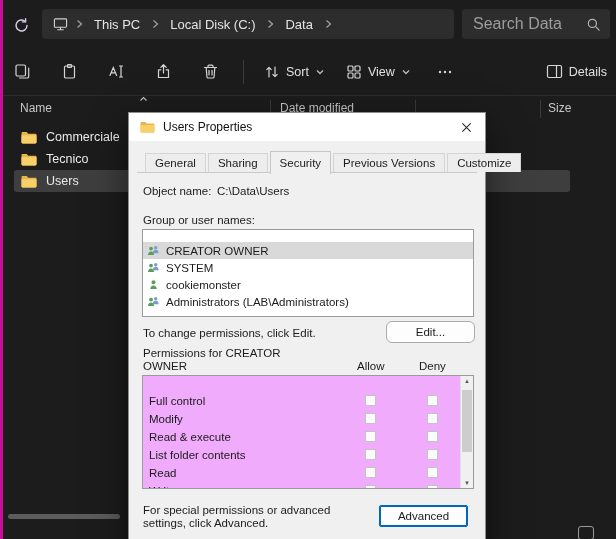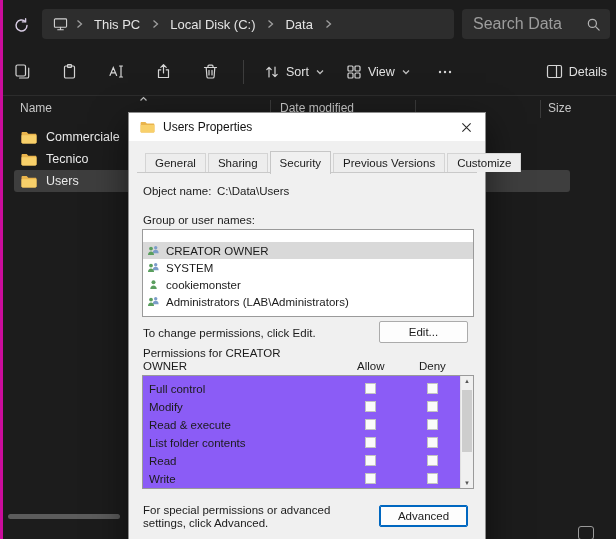--- a/index.html
+++ b/index.html
@@ -58,21 +58,21 @@
 
   .dlabel { position:absolute; white-space:nowrap; }
   .group-list { position:absolute; left:13px; top:116px; width:332px; height:88px; background:#fff; border:1px solid #9a9a9a; padding-top:12px; overflow:hidden; }
   .grow { height:17px; display:flex; align-items:center; gap:6px; padding:0 4px; cursor:pointer; white-space:nowrap; }
   .grow.selected { background:#d9d9d9; }
 
   .btn { position:absolute; background:#fdfdfd; border:1px solid #ababab; border-radius:2px; font-size:11.5px; color:#1b1b1b; display:flex; align-items:center; justify-content:center; cursor:pointer; font-family:inherit; }
   .btn.default-focus { border:1px solid #0067c0; box-shadow:inset 0 0 0 1px #0067c0; }
 
   .perm-title { position:absolute; left:14px; top:234px; width:142px; line-height:13px; }
-  .perm-list { position:absolute; left:13px; top:262px; width:332px; height:114px; background:#8b5cf6; border:1px solid #9a9a9a; padding-top:4px; overflow:hidden; }
+  .perm-list { position:absolute; left:13px; top:262px; width:332px; height:114px; background:#f0abfc; border:1px solid #9a9a9a; padding-top:16px; overflow:hidden; }
   .prow { position:relative; height:18px; line-height:18px; padding-left:6px; white-space:nowrap; }
   .cb { position:absolute; top:3px; width:11px; height:11px; border:1px solid #c3c3c3; background:#fbfbfb; cursor:pointer; }
   .cb.allow { left:222px; } .cb.deny { left:284px; }
   .vscroll { position:absolute; right:0; top:0; bottom:0; width:13px; background:#f0f0f0; border-left:1px solid #e0e0e0; cursor:pointer; }
   .vscroll .arr { position:absolute; left:0; width:12px; text-align:center; font-size:6px; color:#555; }
   .vscroll .arr.up { top:2px; } .vscroll .arr.down { bottom:2px; }
   .vscroll .thumb { position:absolute; left:1px; width:10px; top:14px; height:62px; background:#cdcdcd; }
 
   .advanced-hint { position:absolute; left:14px; top:391px; width:232px; line-height:12.5px; white-space:normal; }
 </style>
@@ -355,21 +355,21 @@
             <path d="M5.8 7.7c0-1.6 1.3-2.9 2.9-2.9s2.9 1.3 2.9 2.9v.5H5.8z" fill="#7b9cc9"></path>
             <circle cx="4" cy="3.6" r="1.9" fill="#5a9e5e"></circle>
             <path d="M1 9.8C1 8 2.3 6.5 4 6.5s3 1.5 3 3.3v.2H1z" fill="#5a9e5e"></path>
           </svg>
       </span>
       <span>Administrators (LAB\Administrators)</span>
     </div>
   </div>
 
   <span class="dlabel" style="left:14px; top:214px;">To change permissions, click Edit.</span>
-  <button class="btn" style="left:250px; top:208px; width:89px; height:22px;">Edit...</button>
+  <button class="btn" style="left:257px; top:208px; width:89px; height:22px;border-radius:6px;">Edit...</button>
 
   <div class="perm-title">Permissions for CREATOR OWNER</div>
   <span class="dlabel" style="left:228px; top:247px;">Allow</span>
   <span class="dlabel" style="left:290px; top:247px;">Deny</span>
 
   <div class="perm-list">
     <div class="prow">
       <span>Full control</span>
       <span class="cb allow"></span>
       <span class="cb deny"></span>

